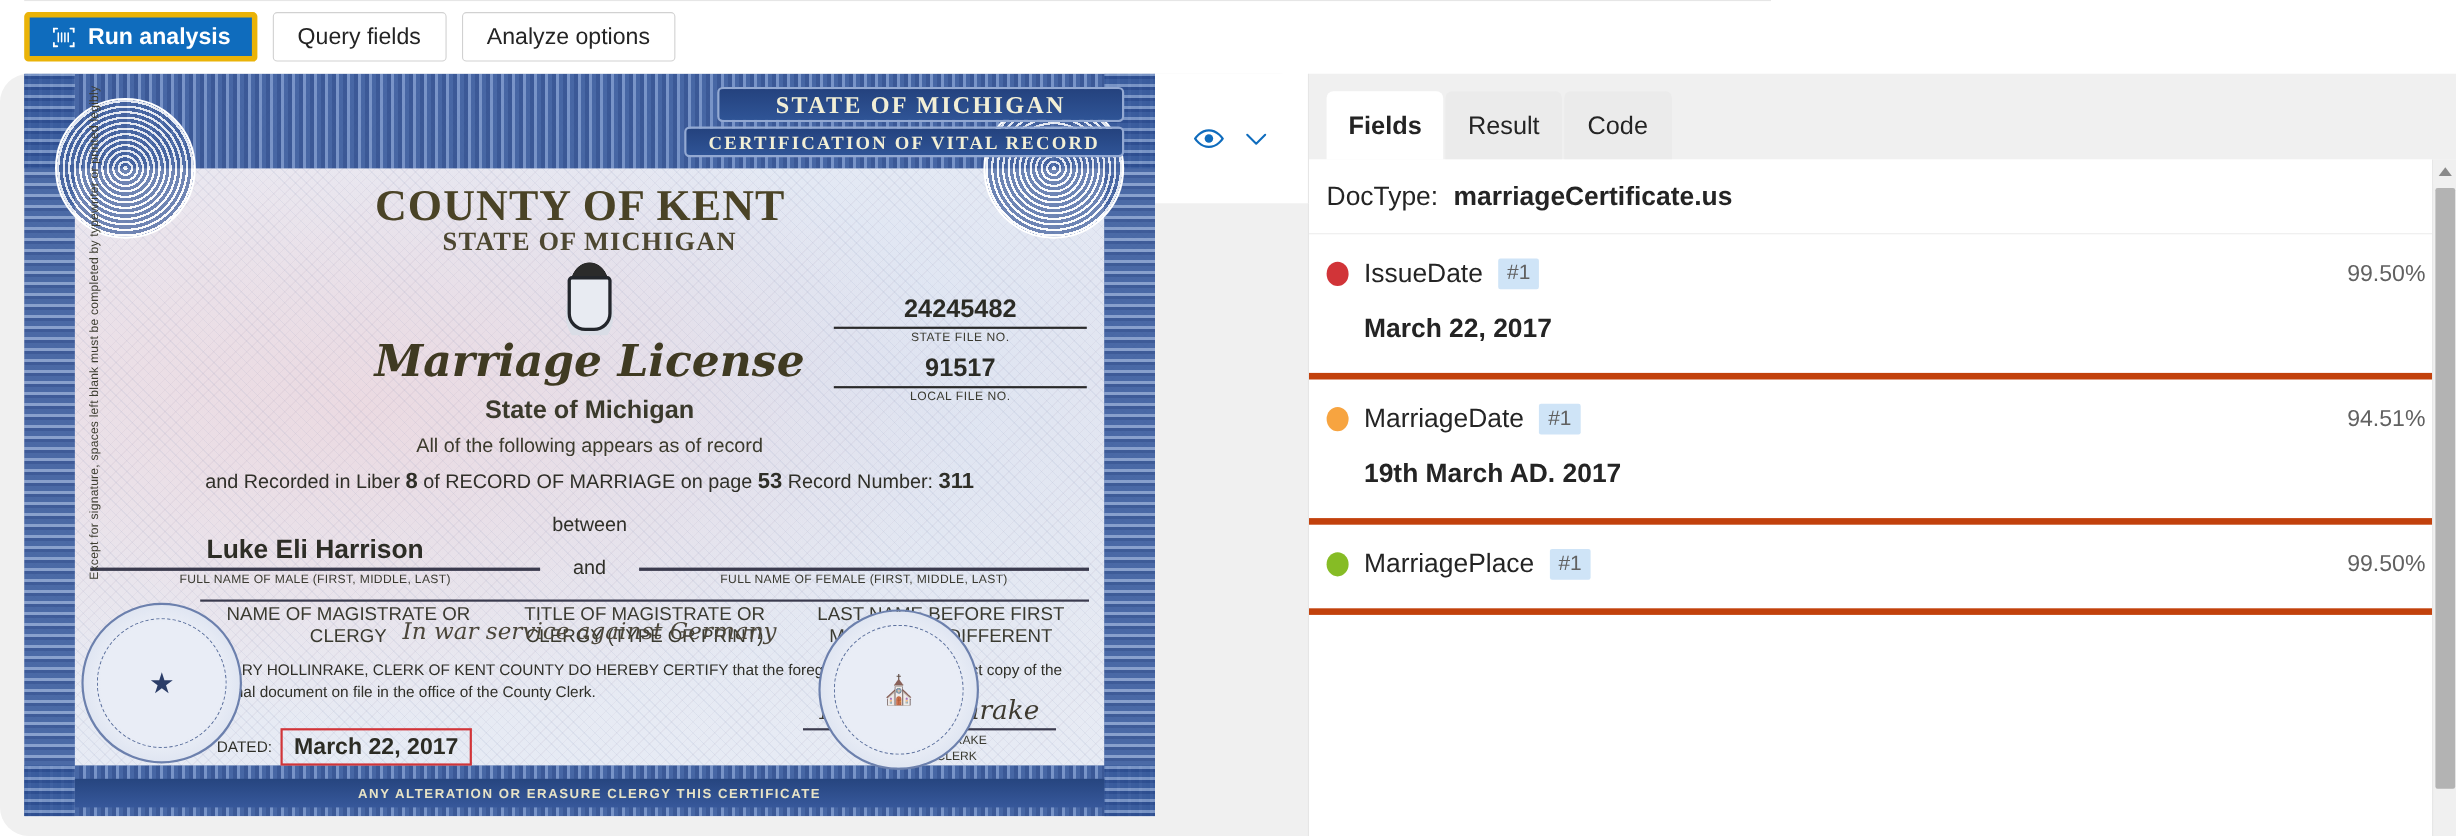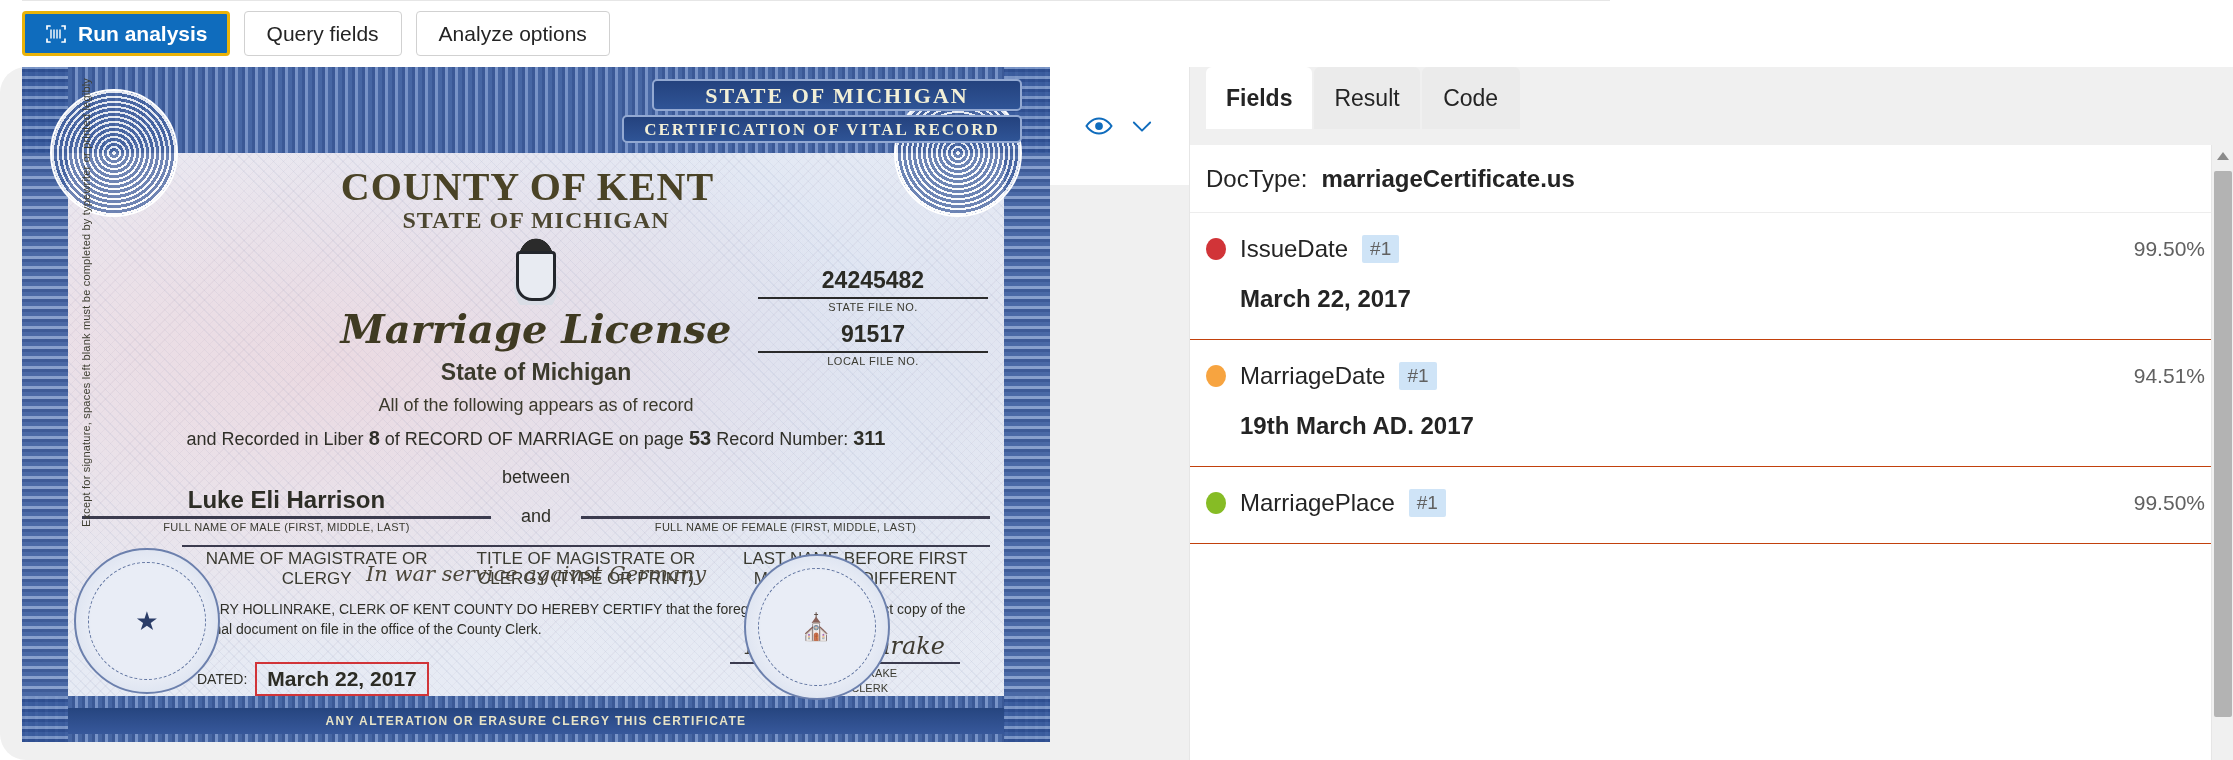--- a/index.html
+++ b/index.html
@@ -22,21 +22,21 @@
   .toolbar-divider-top {
     position:absolute; left:22px; top:0; width:1588px; height:1px; background:#e6e6e6;
   }
   .btn {
     height: 45px; border-radius: 4px;
     display:flex; align-items:center; justify-content:center; gap:10px;
     font-size: 21px; cursor:pointer; white-space:nowrap;
     padding: 0 22px;
   }
   .btn-primary {
-    background:#0f6cbd; color:#ffffff; border:3px solid #eab308;
+    background:#0f6cbd; color:#ffffff; border:5px solid #eab308;
     font-weight: 700; padding: 0 19px;
   }
   .btn-secondary {
     background:#ffffff; color:#242424; border:1px solid #d1d1d1;
     font-weight: 400;
   }
   .scan-icon { width: 24px; height: 24px; display:block; }
 
   
   .content {
@@ -214,42 +214,42 @@
   .viewer-tools-rest {
     position:absolute; left:1050px; top:118px; width:140px; height:575px;
     background:#f0f0f0; border-right:1px solid #e6e6e6;
   }
 
   
   .panel { position:relative; flex:1; height:693px; background:#ffffff; }
   .tabs {
     position:absolute; left:0; top:0; width:100%; height:78px;
     background:#f0f0f0;
-    display:flex; align-items:flex-start; padding-left: 16px; gap:2px;
+    display:flex; align-items:flex-end; padding-left: 16px; gap:2px;
   }
   .tab {
     height:62px; min-width:98px; padding:0 20px;
     display:flex; align-items:center; justify-content:center;
     font-size:23px; color:#242424; cursor:pointer;
     border-radius:6px 6px 0 0; background:#ebebeb;
   }
   .tab.active { background:#ffffff; font-weight:700; }
   .panel-body {
     position:absolute; left:0; top:78px; right:0; bottom:0;
     background:#ffffff; overflow:hidden;
   }
   .doctype-row {
     height:68px; display:flex; align-items:center; gap:14px;
     padding-left:16px; font-size:24px; color:#242424;
     border-bottom:1px solid #ededed;
   }
   .doctype-val { font-weight:700; }
   .field-row {
     padding: 22px 28px 26px 16px;
-    border-bottom:1px solid #c2410c;
+    border-bottom:6px solid #c2410c;
     position:relative;
   }
   .field-head { display:flex; align-items:center; gap:14px; }
   .dot { width:20px; height:22px; border-radius:50%; flex:0 0 20px; }
   .fname { font-size:24px; color:#242424; }
   .fidx {
     font-size:19px; color:#616161; background:#cfe4f7;
     padding:3px 8px; border-radius:2px;
   }
   .fconf { position:absolute; right:28px; top:24px; font-size:21px; color:#616161; }

